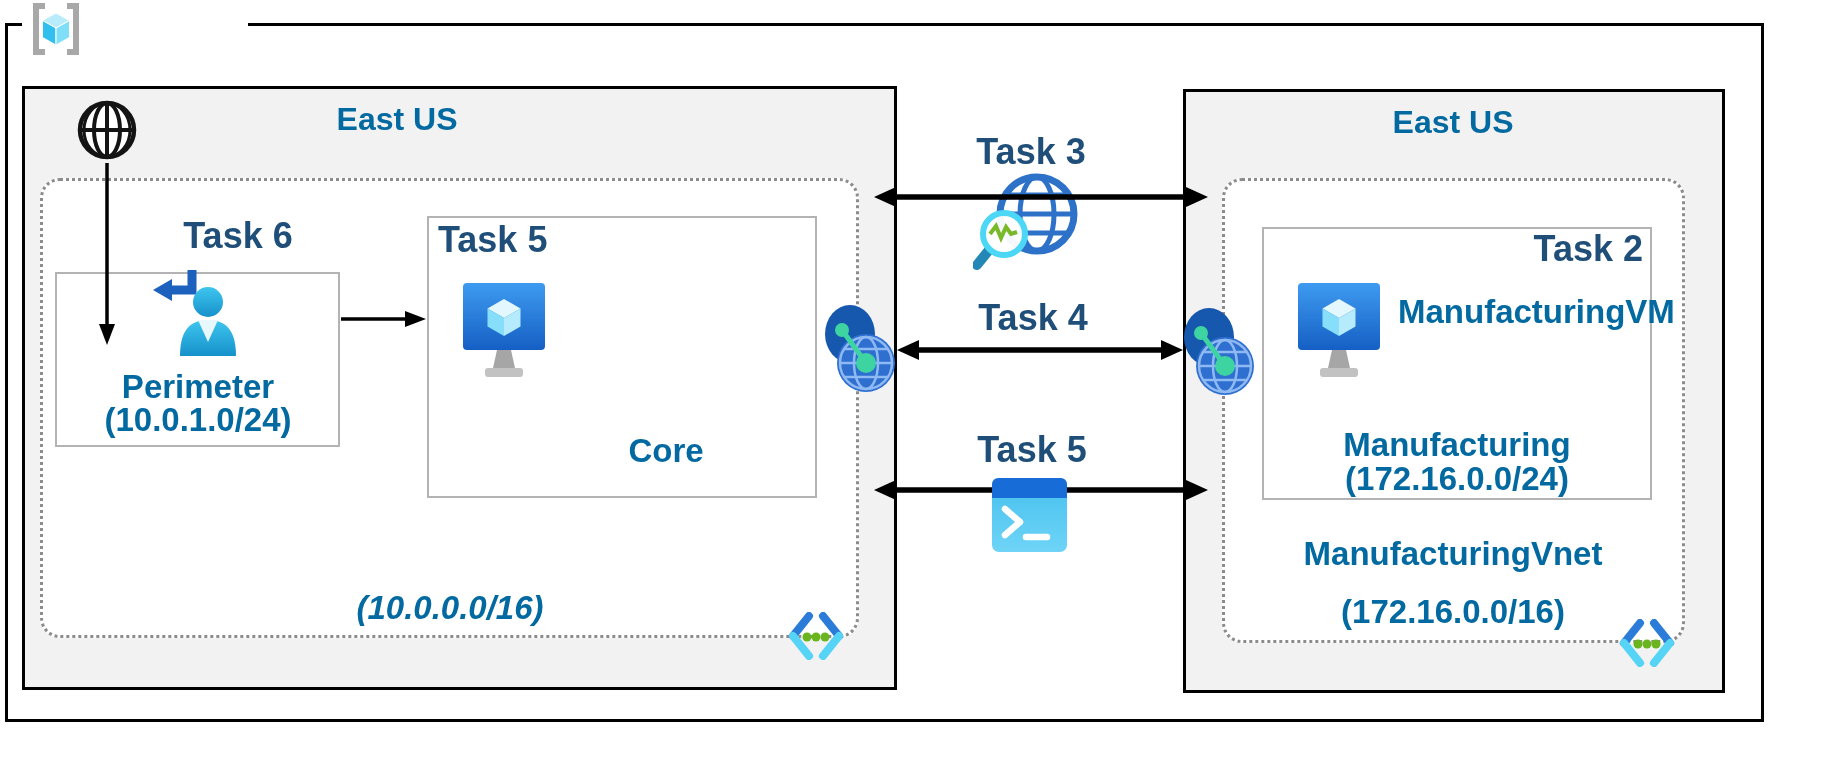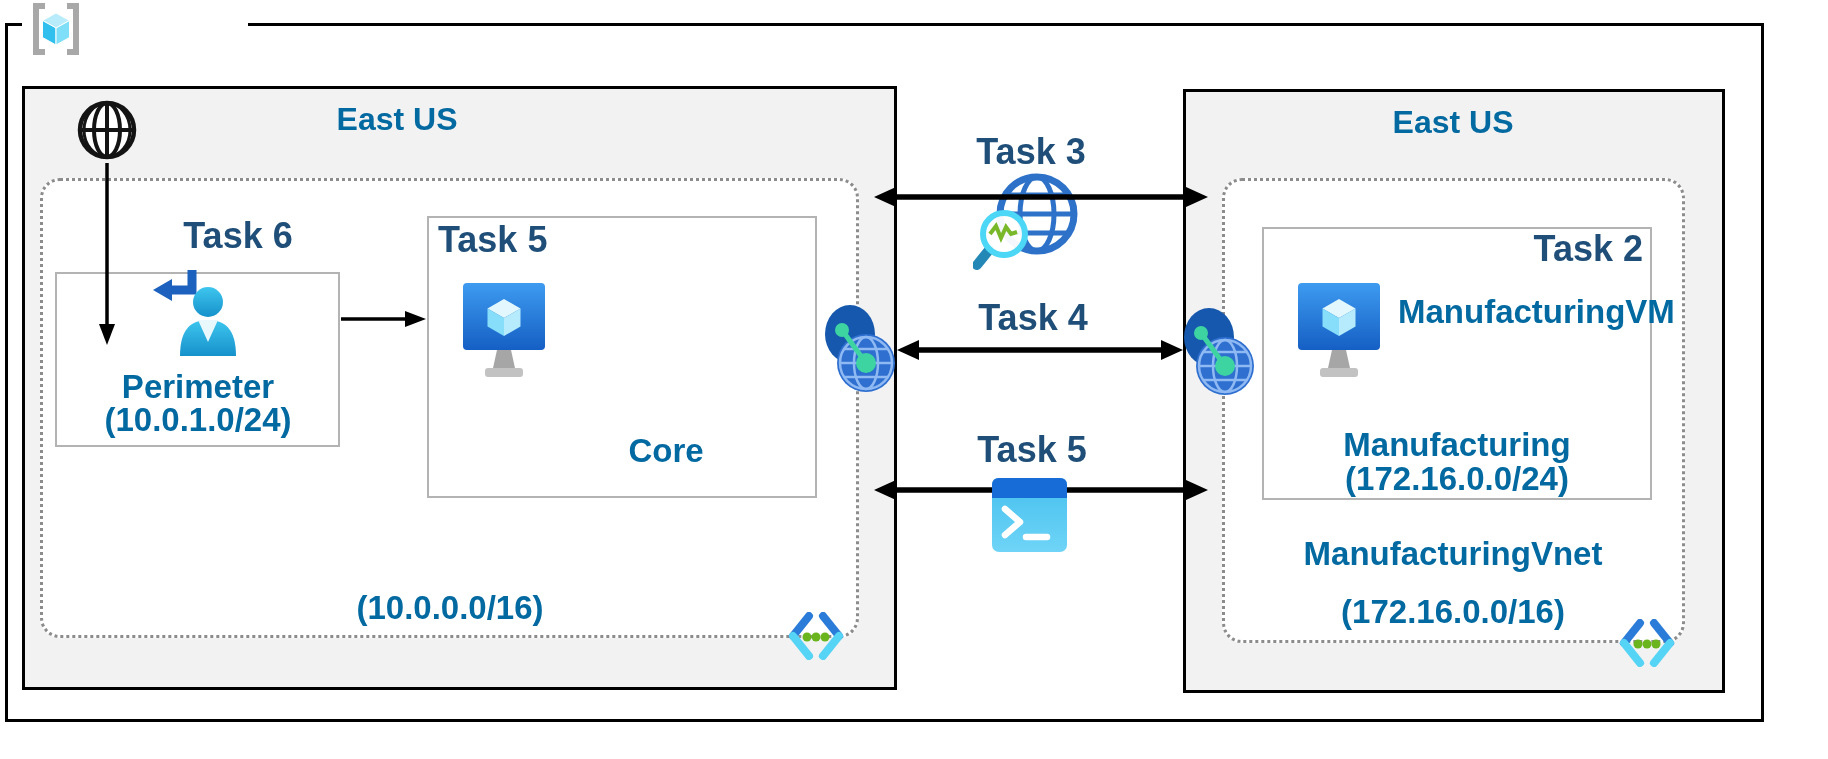--- a/index.html
+++ b/index.html
@@ -35,21 +35,21 @@
       <polygon points="28,12 41.5,19.5 28,27 14.5,19.5" fill="#b9ecfb" stroke="#fff" stroke-width="1"></polygon>
       <polygon points="14.5,19.5 28,27 28,44 14.5,36.5" fill="#31c0ee" stroke="#fff" stroke-width="1"></polygon>
       <polygon points="28,27 41.5,19.5 41.5,36.5 28,44" fill="#7fdff8" stroke="#fff" stroke-width="1"></polygon>
     </svg>
   </span>
 
   <div class="box region" style="left:22px;top:86px;width:875px;height:604px;"></div>
   <div class="lbl ctr t32" style="left:397px;top:101px;">East US</div>
 
   <div class="box vnet" style="left:40px;top:178px;width:819px;height:460px;"></div>
-  <div class="lbl ctr t33" style="left:450px;top:589px;">(10.0.0.0/16)</div>
+  <div class="lbl ctr t33" style="left:450px;top:589px;font-style:italic;">(10.0.0.0/16)</div>
 
   <span class="icon" style="left:75px;top:98px;">
     <svg width="64" height="64" viewBox="0 0 64 64">
       <circle cx="32" cy="32" r="27" fill="#fff" stroke="#141414" stroke-width="4.5"></circle>
       <line x1="5" y1="32" x2="59" y2="32" stroke="#141414" stroke-width="4"></line>
       <line x1="32" y1="5" x2="32" y2="59" stroke="#141414" stroke-width="4"></line>
       <ellipse cx="32" cy="32" rx="13" ry="27" fill="none" stroke="#141414" stroke-width="4"></ellipse>
       <ellipse cx="32" cy="32" rx="23" ry="27" fill="none" stroke="#141414" stroke-width="3"></ellipse>
     </svg>
   </span>

